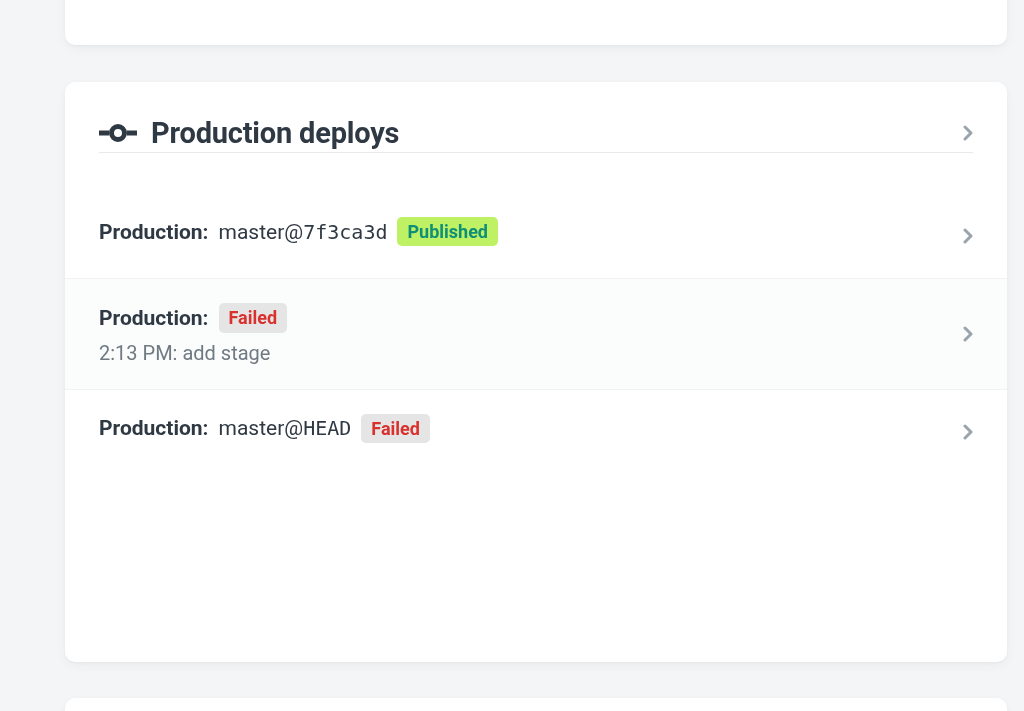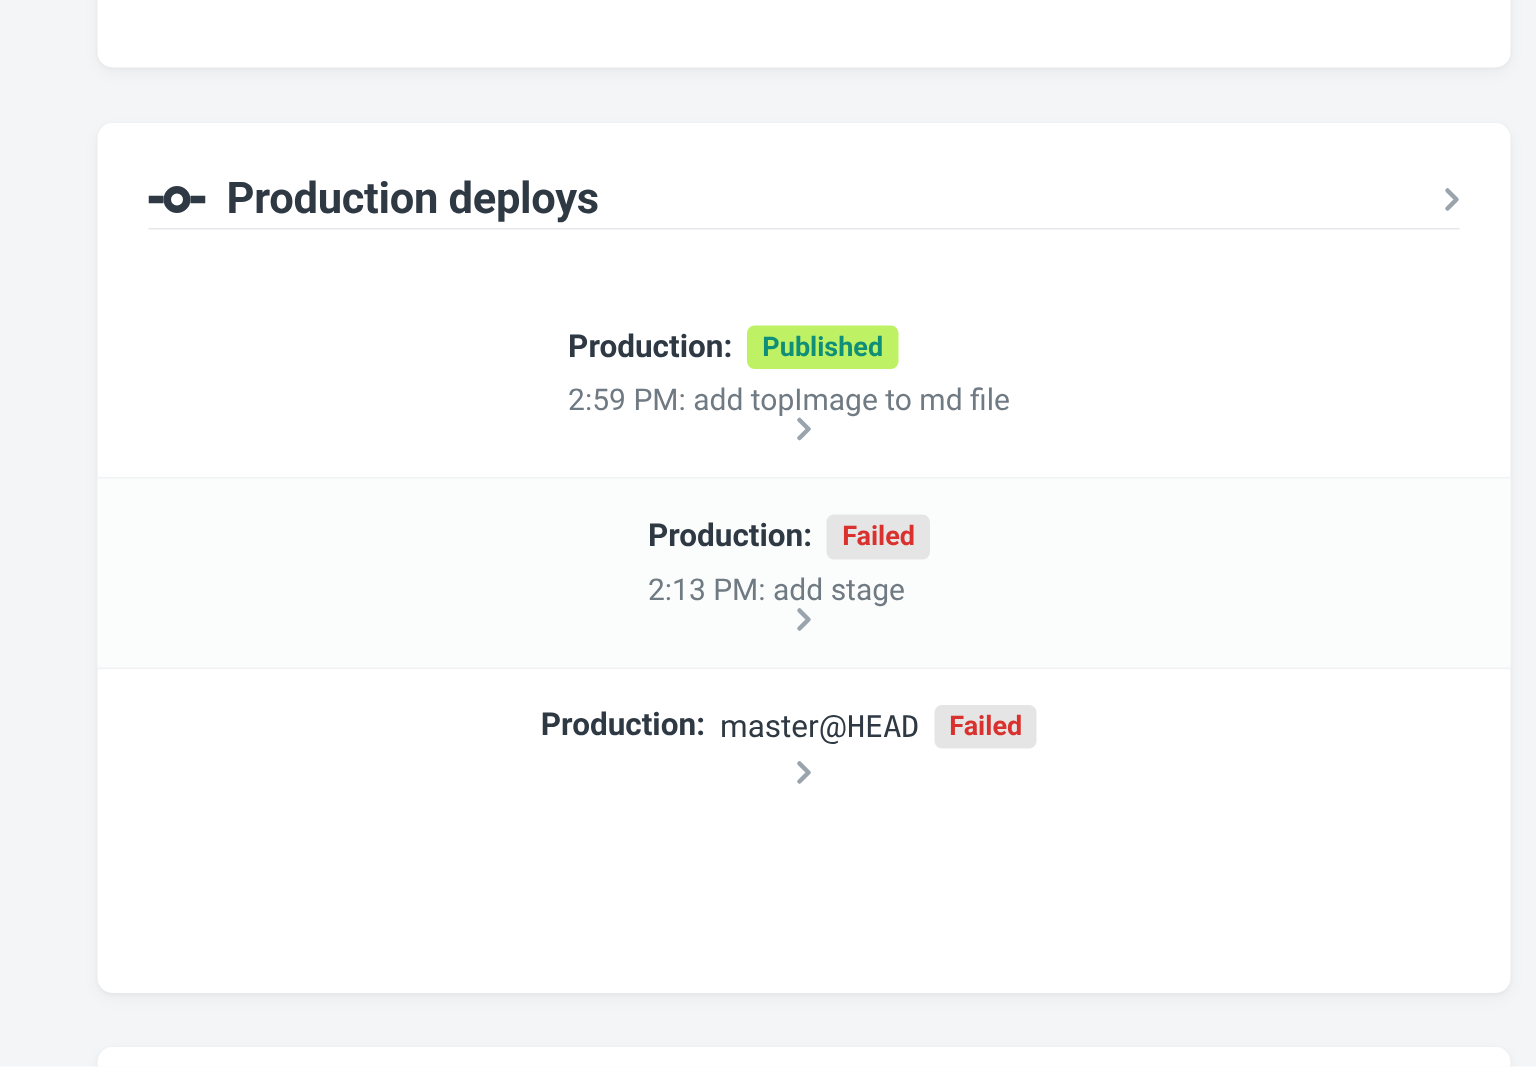--- a/index.html
+++ b/index.html
@@ -69,21 +69,20 @@
     }
     .deploy-list {
       margin: 0 -34px;
     }
     .deploy-row {
       display: flex;
       align-items: center;
       justify-content: flex-start;
       padding: 24px 34px;
       cursor: pointer;
-      flex-direction: column;
     }
     .deploy-row + .deploy-row {
       border-top: 1px solid #f0f2f4;
     }
     .deploy-row.alt {
       background: #fbfcfc;
     }
     .deploy-main {
       flex: 1;
       min-width: 0;
@@ -162,23 +161,23 @@
       </svg>
     </span>
   </div>
 
   <div class="deploy-list">
 
     <div class="deploy-row">
       <div class="deploy-main">
         <div class="deploy-title-line">
           <span class="env-label">Production</span>
+          <span class="ref-text"><span>master</span>@<span class="hash">7f3ca3d</span></span>
           <span class="badge published">Published</span>
         </div>
-        <div class="deploy-meta"><span>2:59 PM</span>: <span>add topImage to md file</span></div>
       </div>
       <span class="chevron-icon">
         <svg width="10" height="16" viewBox="0 0 10 16">
           <path d="M2 2 L8 8 L2 14" fill="none" stroke="#9aa4ad" stroke-width="3" stroke-linecap="round" stroke-linejoin="round"></path>
         </svg>
       </span>
     </div>
 
     <div class="deploy-row alt">
       <div class="deploy-main">

